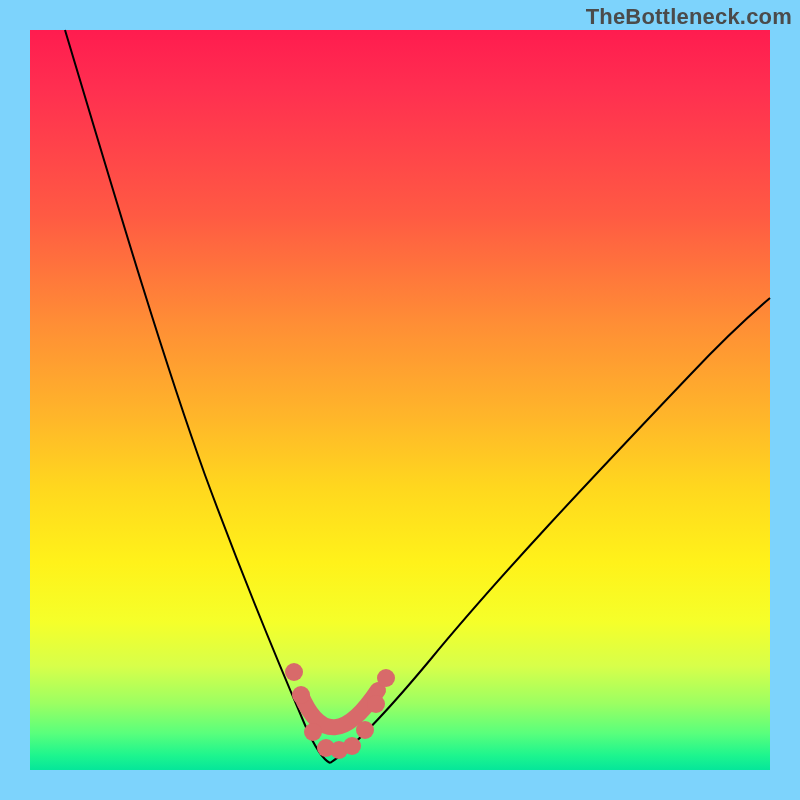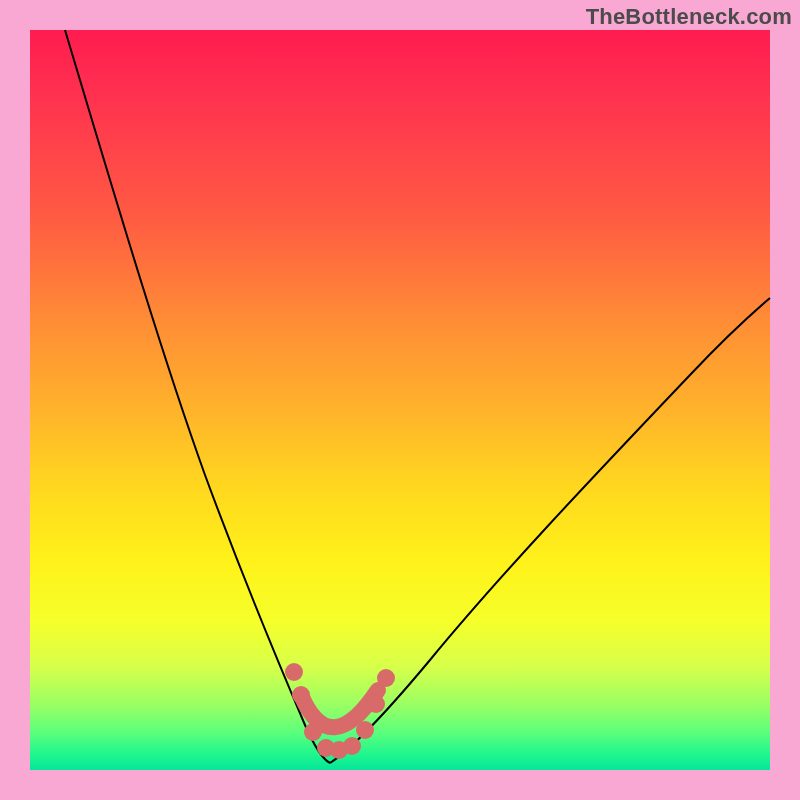--- a/index.html
+++ b/index.html
@@ -9,21 +9,21 @@
     height: 800px;
     background: #000;
     overflow: hidden;
     font-family: Arial, Helvetica, sans-serif;
   }
   .frame {
     position: absolute;
     inset: 0;
     width: 800px;
     height: 800px;
-    background: #f9a8d4;
+    background: #7dd3fc;
   }
   .plot {
     position: absolute;
     left: 30px;
     top: 30px;
     width: 740px;
     height: 740px;
     background: linear-gradient(to bottom,
       #ff1c4f 0%,
       #ff2f50 8%,

